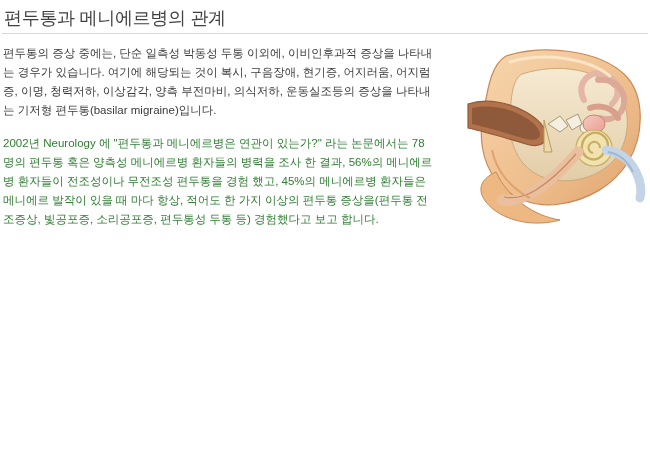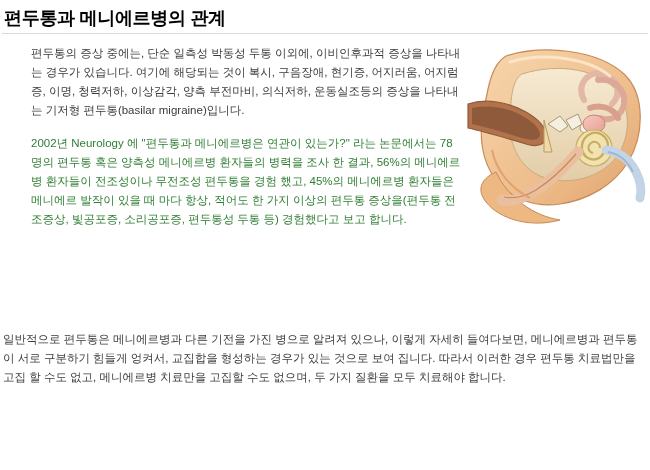--- a/index.html
+++ b/index.html
@@ -18,38 +18,37 @@
     position: relative;
     width: 650px;
     height: 470px;
     box-sizing: border-box;
   }
   .title {
     position: absolute;
     left: 4px;
     top: 6px;
     font-size: 18px;
-    font-weight: bold;
-    color: #000000;
+    font-weight: normal;
+    color: #404040;
     letter-spacing: -0.3px;
   }
   .title-rule {
     position: absolute;
     left: 2px;
     top: 33px;
     width: 646px;
     height: 1px;
     background: #d9d9d9;
   }
   .body-col {
     position: absolute;
     left: 3px;
     top: 44px;
     width: 430px;
-    margin-left: 28px;
   }
   .full-col {
     position: absolute;
     left: 3px;
     top: 330px;
     width: 644px;
   }
   p.para {
     margin: 0 0 14px 0;
     font-size: 11.5px;
@@ -136,16 +135,15 @@
       <path d="M44 110 C48 130 62 148 82 158" fill="none" stroke="#e2a16e" stroke-width="2"></path>
     </svg>
   </div>
 
   <div class="body-col">
     <p class="para">편두통의 증상 중에는, 단순 일측성 박동성 두통 이외에, 이비인후과적 증상을 나타내는 경우가 있습니다. 여기에 해당되는 것이 복시, 구음장애, 현기증, 어지러움, 어지럼증, 이명, 청력저하, 이상감각, 양측 부전마비, 의식저하, 운동실조등의 증상을 나타내는 기저형 편두통(basilar migraine)입니다.</p>
     <p class="para green">2002년 Neurology 에 "편두통과  메니에르병은 연관이 있는가?" 라는 논문에서는 78명의 편두통 혹은 양측성 메니에르병 환자들의 병력을 조사 한 결과, 56%의 메니에르병 환자들이 전조성이나  무전조성 편두통을 경험 했고, 45%의 메니에르병 환자들은 메니에르 발작이 있을 때 마다 항상, 적어도 한 가지 이상의 편두통 증상을(편두통 전조증상, 빛공포증, 소리공포증, 편두통성 두통 등) 경험했다고 보고 합니다.</p>
   </div>
 
   <div class="full-col">
-    <p class="para">일반적으로 편두통은 메니에르병과 다른 기전을 가진 병으로 알려져 있으나, 이렇게 자세히 들여다보면, 메니에르병과 편두통이 서로 구분하기 힘들게 엉켜서, 교집합을 형성하는 경우가 있는 것으로 보여 집니다. 따라서 이러한 경우 편두통 치료법만을 고집 할 수도 없고, 메니에르병 치료만을 고집할 수도 없으며, 두 가지 질환을 모두 치료해야 합니다.</p>
   </div>
 
 </div>
 
 </body></html>

